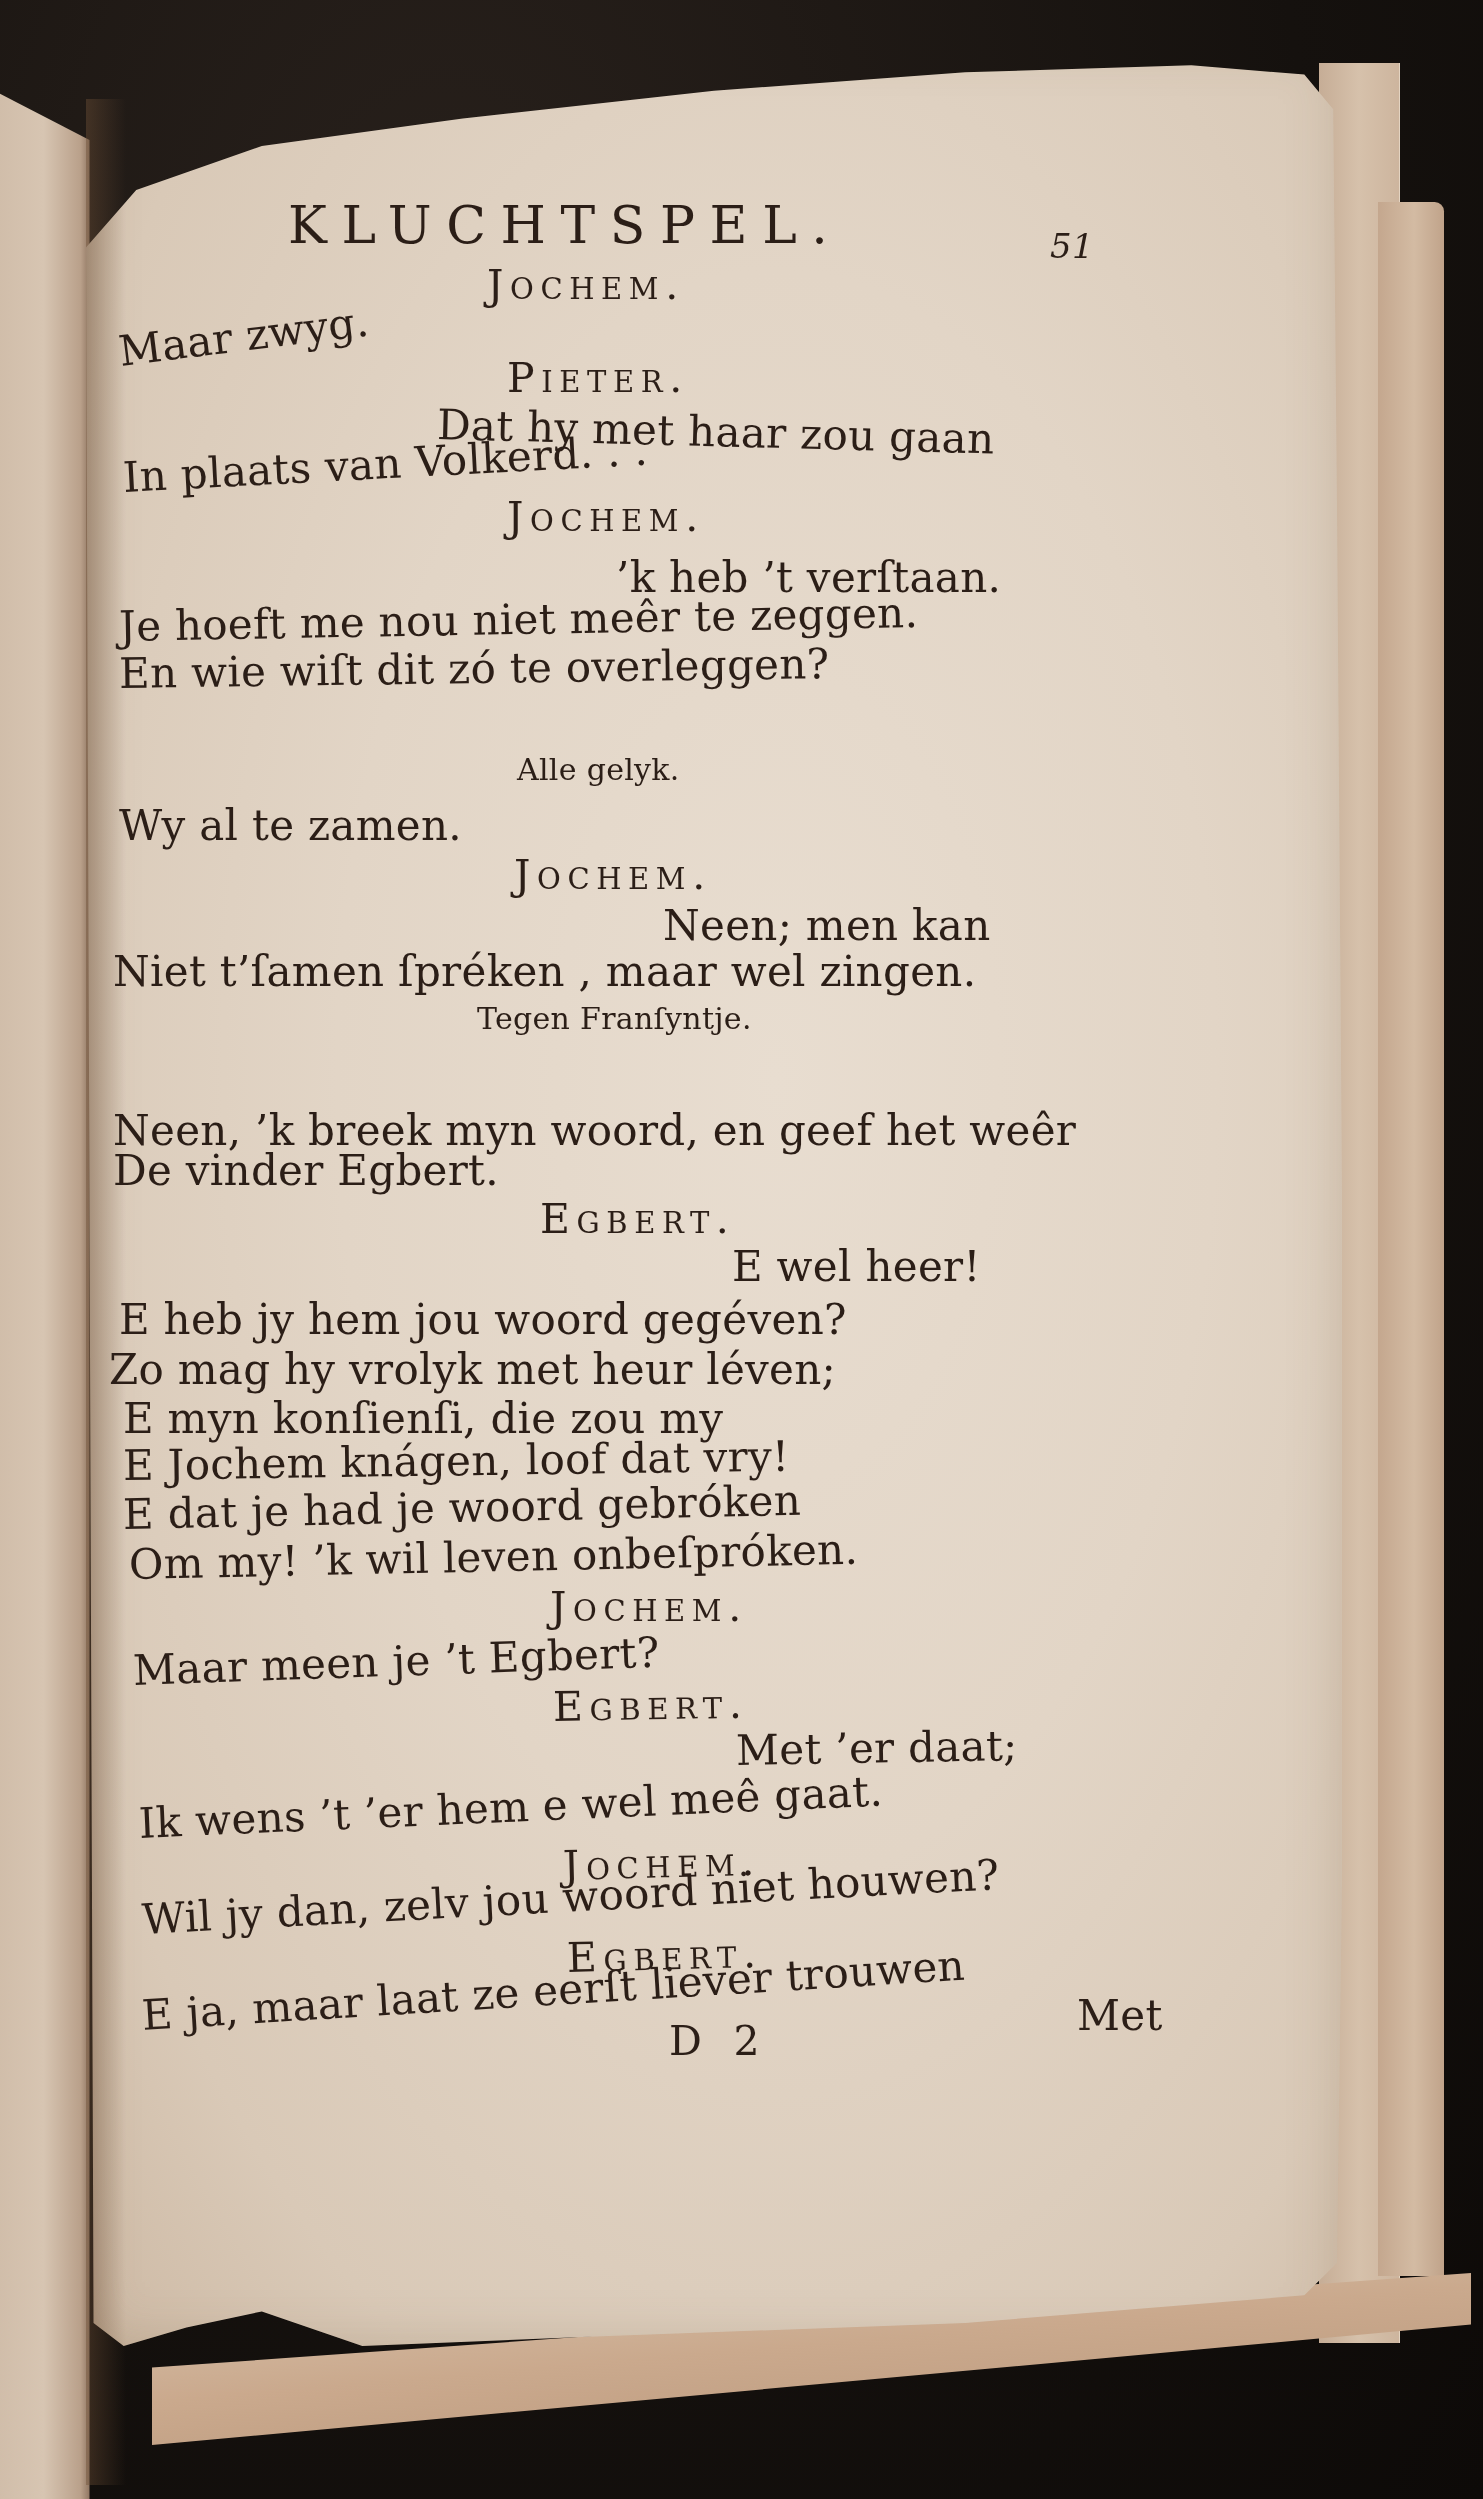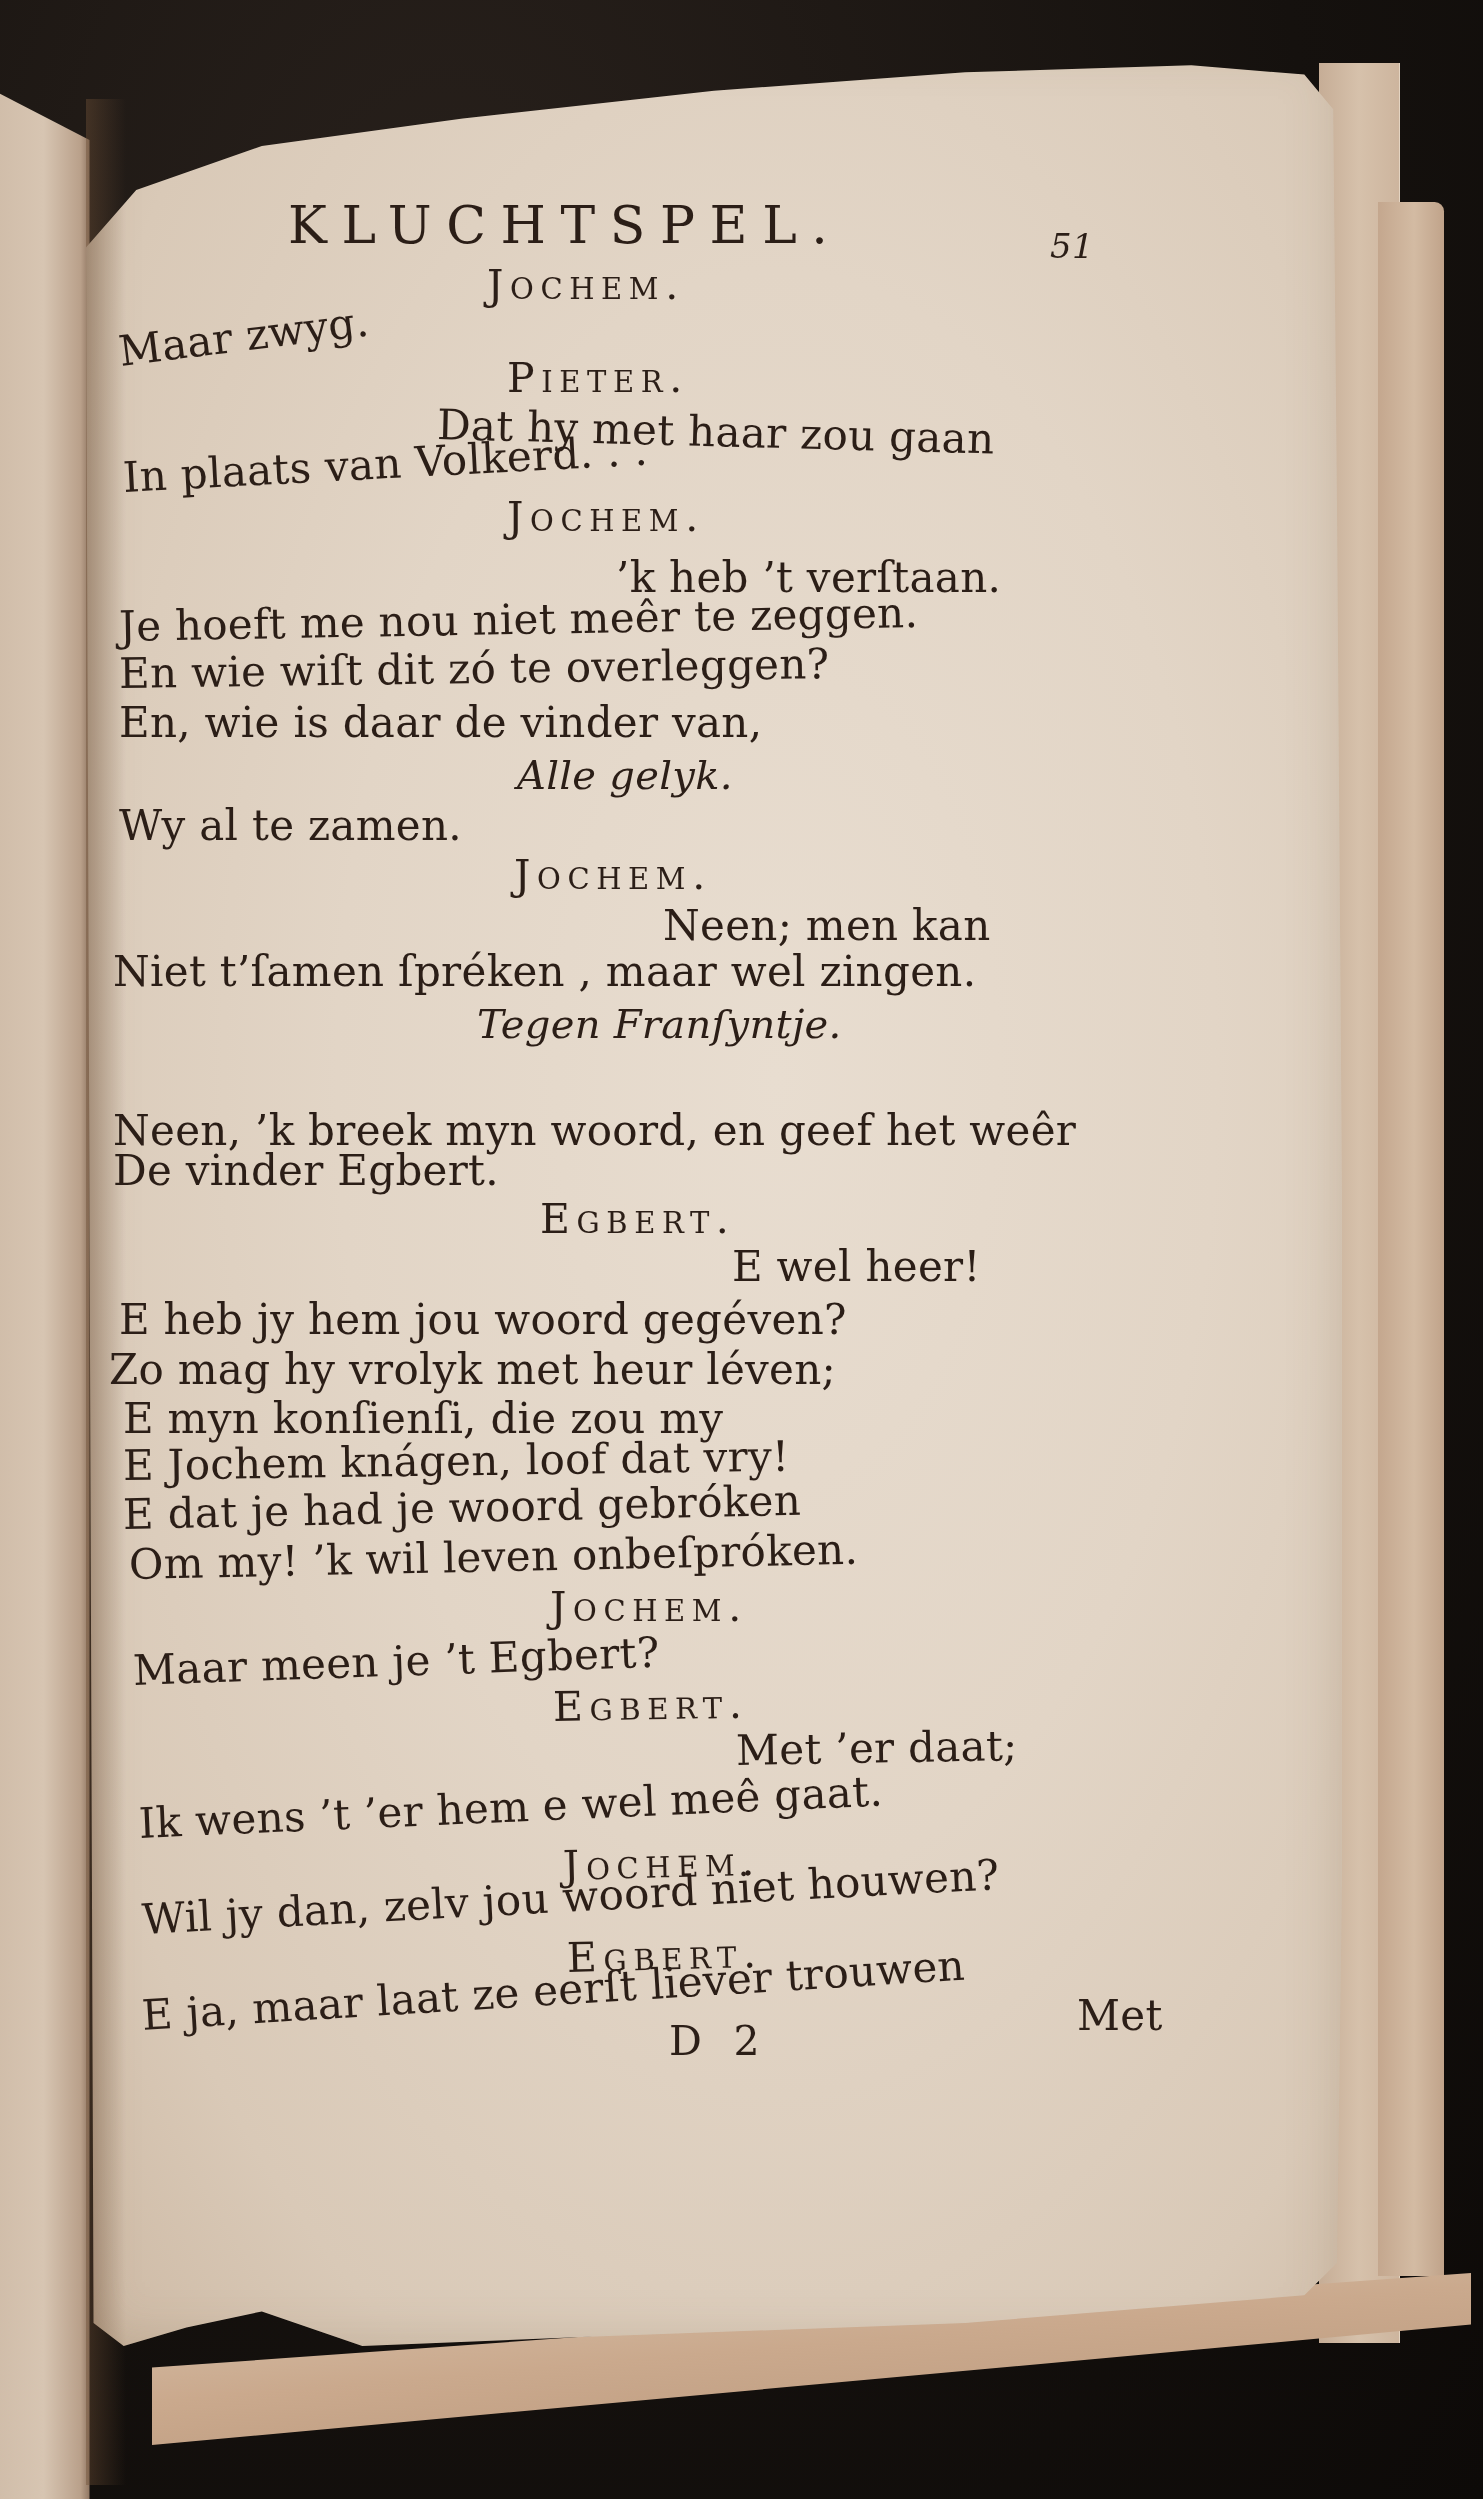--- a/index.html
+++ b/index.html
@@ -106,22 +106,21 @@
     .page-number {
       font-size: 34px;
       font-style: italic;
     }
     .speaker {
       font-variant: small-caps;
       letter-spacing: 6.6px;
       font-size: 41px;
     }
     .stage {
-      font-style: italic;
-      font-size: 40px;
+      font-size: 30px;
     }
     .signature {
       font-size: 41px;
       letter-spacing: 9.3px;
     }
   </style>
 </head>
 <body>
 
 <div class="backdrop"></div>
@@ -138,21 +137,20 @@
 
   <div class="line speaker" style="left:487px; top:265px;">Jochem.</div>
   <div class="line" style="left:119px; top:331px; transform: rotate(-7deg);">Maar zwyg.</div>
   <div class="line speaker" style="left:507px; top:358px;">Pieter.</div>
   <div class="line" style="left:437px; top:404px; transform: rotate(1.5deg);">Dat hy met haar zou gaan</div>
   <div class="line" style="left:123px; top:457px; transform: rotate(-3deg);">In plaats van Volkerd. . .</div>
   <div class="line speaker" style="left:507px; top:497px;">Jochem.</div>
   <div class="line" style="left:616px; top:557px;">’k heb ’t verſtaan.</div>
   <div class="line" style="left:119px; top:606px; transform: rotate(-1deg);">Je hoeft me nou niet meêr te zeggen.</div>
   <div class="line" style="left:119px; top:653px; transform: rotate(-0.8deg);">En wie wiſt dit zó te overleggen?</div>
-  <div class="line" style="left:119px; top:702px;">En, wie is daar de vinder van,</div>
   <div class="line stage" style="left:517px; top:755px;">Alle gelyk.</div>
   <div class="line" style="left:119px; top:805px;">Wy al te zamen.</div>
   <div class="line speaker" style="left:514px; top:855px;">Jochem.</div>
   <div class="line" style="left:663px; top:905px;">Neen; men kan</div>
   <div class="line" style="left:113px; top:951px;">Niet t’ſamen ſpréken , maar wel zingen.</div>
   <div class="line stage" style="left:477px; top:1004px;">Tegen Franſyntje.</div>
   <div class="line" style="left:113px; top:1100px;margin-top:10px;">Neen, ’k breek myn woord, en geef het weêr</div>
   <div class="line" style="left:113px; top:1150px;">De vinder Egbert.</div>
   <div class="line speaker" style="left:540px; top:1199px;">Egbert.</div>
   <div class="line" style="left:732px; top:1246px;">E wel heer!</div>

